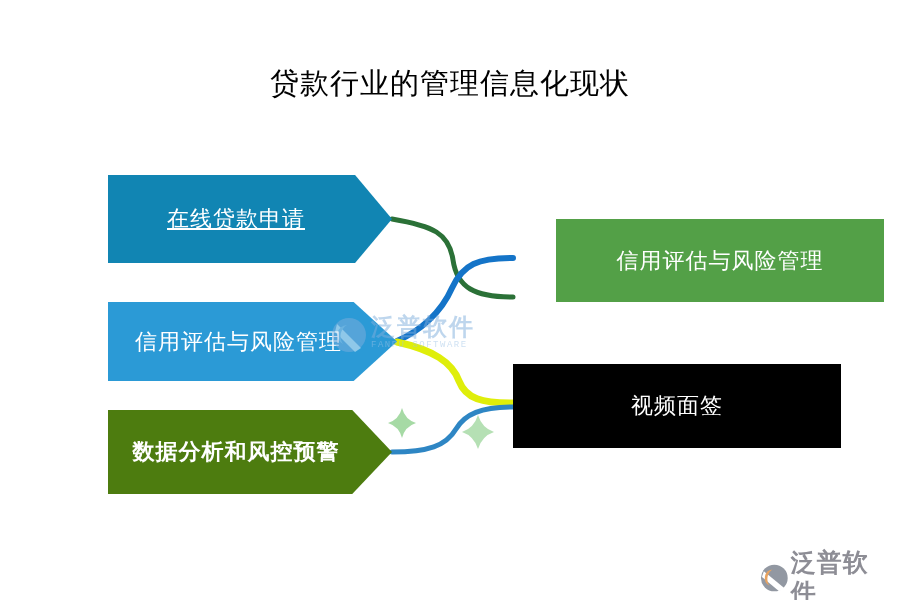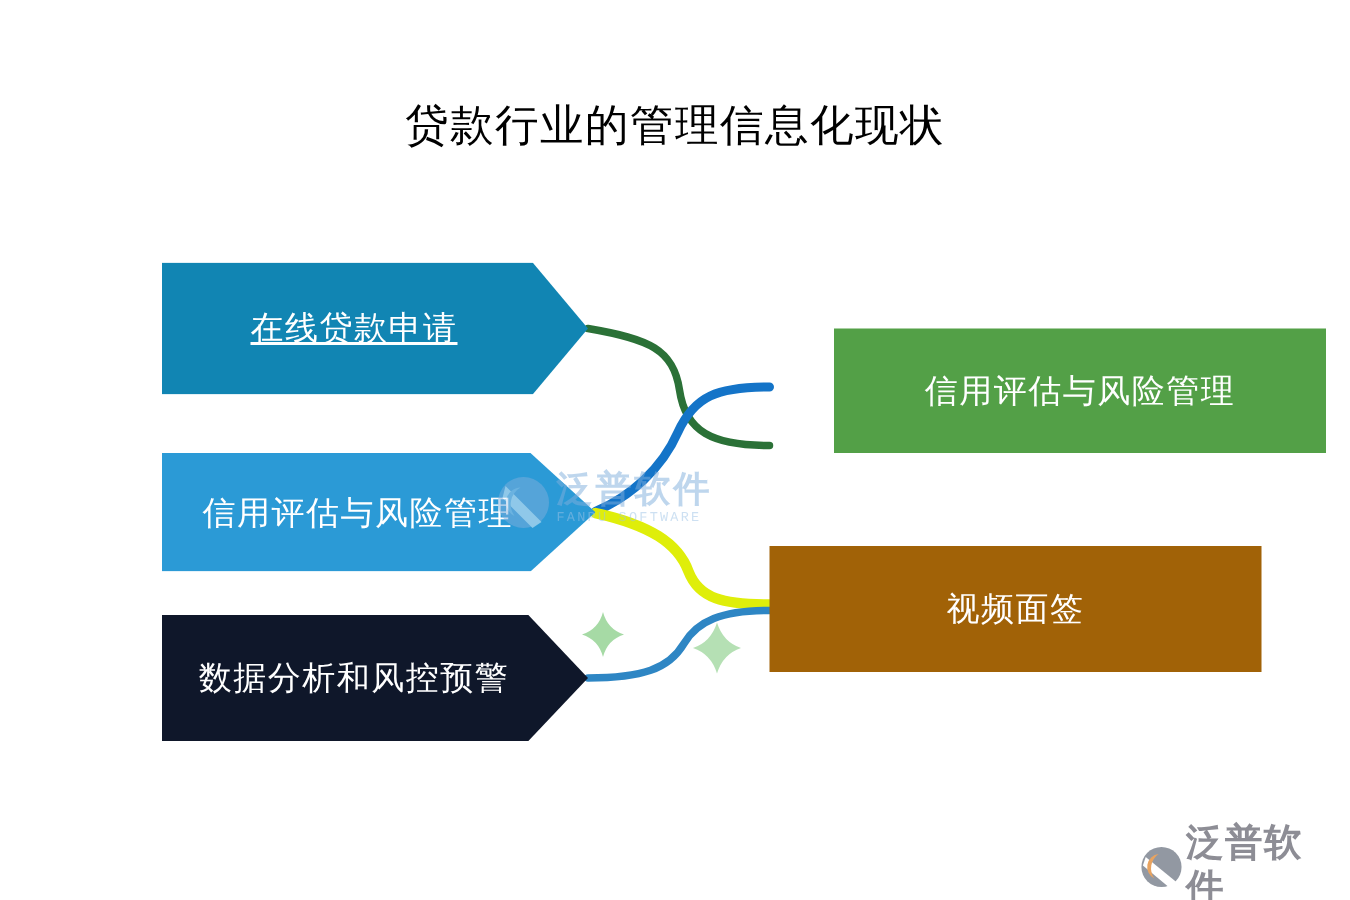--- a/index.html
+++ b/index.html
@@ -58,28 +58,28 @@
     <path opacity="0.9" d="M402,408 Q405,419.5 416,423 Q405,426.5 402,438 Q399,426.5 388,423 Q399,419.5 402,408 Z" fill="#9CD69B"></path>
     <path opacity="0.75" d="M478,415 Q482,428 494,432 Q482,436 478,449 Q474,436 462,432 Q474,428 478,415 Z" fill="#9CD69B"></path>
   </svg>
 
   <div class="arrow arrow-1" style="background-color: rgb(17, 133, 179);">
     <span class="lbl">在线贷款申请</span>
   </div>
   <div class="arrow arrow-2" style="background-color: rgb(43, 154, 214);">
     <span class="lbl">信用评估与风险管理</span>
   </div>
-  <div class="arrow arrow-3" style="background-color: #0f172a;">
+  <div class="arrow arrow-3" style="background-color: #4d7c0f; font-weight: bold;">
     <span class="lbl">数据分析和风控预警</span>
   </div>
 
   <div class="rbox rbox-1" style="background-color: rgb(83, 160, 71); margin-left: 43px;">
     <span>信用评估与风险管理</span>
   </div>
-  <div class="rbox rbox-2" style="background-color: #a16207;">
+  <div class="rbox rbox-2" style="background-color: #000000;">
     <span>视频面签</span>
   </div>
 
   <div class="watermark">
     <svg width="36" height="42" viewBox="0 0 36 42">
       <circle cx="18" cy="21" r="17" fill="#7FAEDC"></circle>
       <path d="M6,10 L30,34 L24,38 L4,18 Z" fill="#ffffff" opacity="0.9"></path>
       <path d="M16,11 a10,10 0 0,0 -4,19 a13,13 0 0,1 4,-19 Z" fill="#A9CBEA"></path>
     </svg>
     <div class="wm-text">

